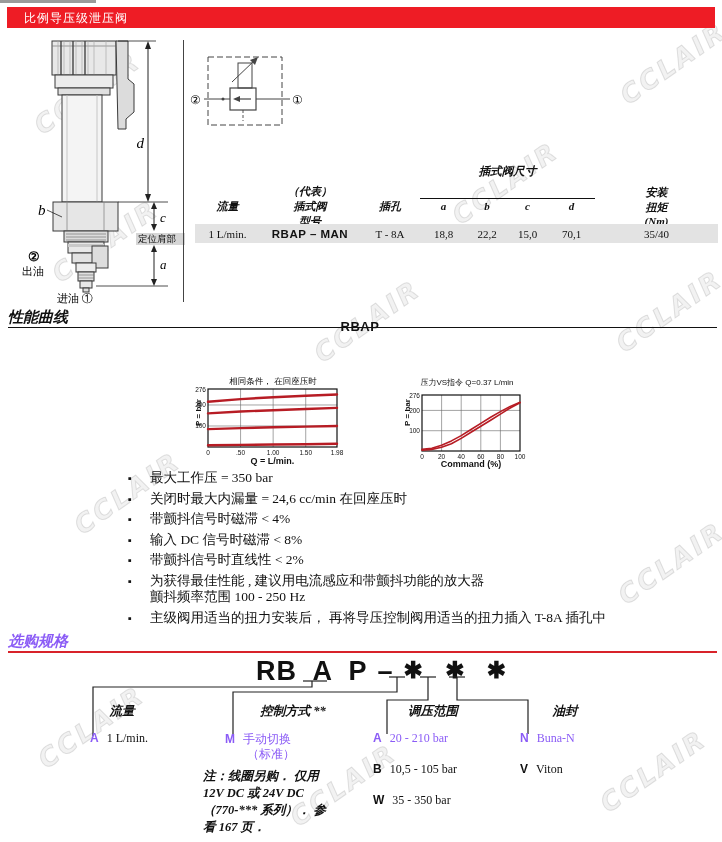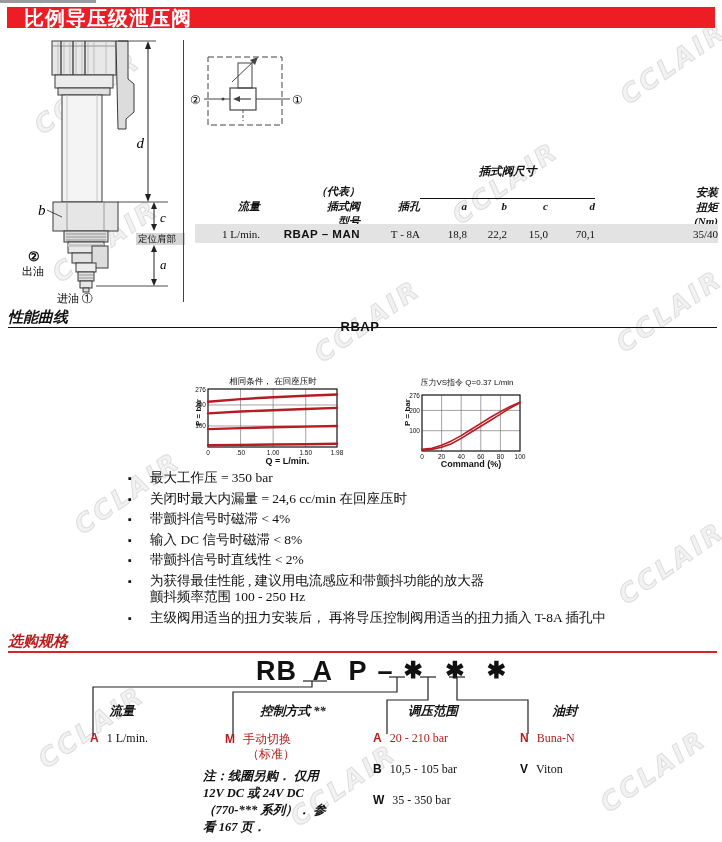--- a/index.html
+++ b/index.html
@@ -5,34 +5,34 @@
   html,body{margin:0;padding:0;background:#fff;}
   .page{position:relative;width:722px;height:842px;background:#fff;overflow:hidden;
         font-family:"Liberation Sans",sans-serif;color:#111;}
   .abs{position:absolute;}
   
   .wm{position:absolute;font:bold italic 26px "DejaVu Sans",sans-serif;color:rgba(130,130,130,0.10);
       -webkit-text-stroke:1px rgba(150,150,150,0.28);letter-spacing:3px;transform:rotate(-35deg);
       pointer-events:none;white-space:nowrap;}
   
   .hdr-bar{left:7px;top:7px;width:708px;height:21px;background:#ee1c25;}
-  .hdr-title{left:24px;top:8px;height:21px;line-height:20px;color:#fff;font-weight:bold;font-size:20px;letter-spacing:1px;}
+  .hdr-title{left:24px;top:8px;height:21px;line-height:20px;color:#fff;font-weight:normal;font-size:12px;letter-spacing:1px;}
   .topsmudge{left:0;top:0;width:96px;height:3px;background:#9a9a9a;}
   
   .sec-h{font:bold italic 15px "Liberation Serif",serif;}
   .rule{border-top:1.5px solid #111;height:0;}
   .rule-red{border-top:2px solid #d8232a;height:0;}
-  .red{color:#b91c1c;}
+  .red{color:#8b5cf6;}
   
   .tbl{left:195px;top:162px;width:523px;height:84px;font-size:11px;}
   .tbl-group{position:absolute;left:225px;top:2px;width:175px;text-align:center;
              font:bold italic 11.5px "Liberation Serif",serif;border-bottom:1.2px solid #111;padding-bottom:19px;}
   .tbl-head{position:absolute;left:0;top:26px;width:523px;height:36px;display:flex;align-items:center;}
   .tbl-datarow{position:absolute;left:0;top:62px;width:523px;height:19px;display:flex;align-items:center;background:#e3e3e3;}
-  .tc{text-align:right;white-space:pre-line;line-height:11px;}
+  .tc{text-align:center;white-space:pre-line;line-height:11px;}
   .th{font:bold italic 11px "Liberation Serif",serif;}
   .td{font:11px "Liberation Serif",serif;}
   .td-model{font:bold 11.5px "Liberation Sans",sans-serif;letter-spacing:.5px;}
   .w0{width:65px}.w1{width:100px}.w2{width:60px}.w3{width:47px}.w4{width:40px}.w5{width:41px}.w6{width:47px}.w7{width:123px}
   
   .chart-title{font:8.5px "Liberation Sans",sans-serif;text-align:center;}
   .chart-xlabel{font:bold 9px "Liberation Sans",sans-serif;text-align:center;}
   .chart-ylabel{font:bold 8px "Liberation Sans",sans-serif;text-align:center;transform:rotate(-90deg);}
   .family-title{font:bold 13px "Liberation Sans",sans-serif;letter-spacing:.5px;}
   
@@ -215,21 +215,21 @@
       <line x1="16" y1="28.971014492753625" x2="145" y2="28.971014492753625" stroke="#666" stroke-width="0.6"></line>
       <text x="14" y="31.471014492753625" text-anchor="end" font-size="6.5" fill="#111" class="svgsans">200</text>
       <text x="14" y="15.5" text-anchor="end" font-size="6.5" fill="#111" class="svgsans">276</text>
       <rect x="16" y="13" width="129" height="58" fill="none" stroke="#111" stroke-width="1.2"></rect>
       <polyline points="16.0,25.8 48.6,23.1 81.2,21.2 113.7,19.7 145.0,18.5" fill="none" stroke="#b71c24" stroke-width="2.4" stroke-linejoin="round" stroke-linecap="round"></polyline>
       <polyline points="16.0,37.4 48.6,35.5 81.2,34.2 113.7,33.0 145.0,31.9" fill="none" stroke="#b71c24" stroke-width="2.4" stroke-linejoin="round" stroke-linecap="round"></polyline>
       <polyline points="16.0,53.1 48.6,52.1 81.2,51.2 113.7,50.6 145.0,50.0" fill="none" stroke="#b71c24" stroke-width="2.4" stroke-linejoin="round" stroke-linecap="round"></polyline>
       <polyline points="16.0,69.3 48.6,68.9 81.2,68.5 113.7,68.3 145.0,67.8" fill="none" stroke="#b71c24" stroke-width="2.4" stroke-linejoin="round" stroke-linecap="round"></polyline>
     </svg>
   <div class="abs chart-ylabel" style="left:172px;top:408px;width:52px">P = bar</div>
-  <div class="abs chart-xlabel" style="left:230px;top:456px;width:115px">Q = L/min.</div>
+  <div class="abs chart-xlabel" style="left:215px;top:456px;width:115px">Q = L/min.</div>
 
   <div class="abs chart-title" style="left:406px;top:377px;width:122px;font-size:8px">压力VS指令  Q=0.37 L/min</div>
   <svg class="abs" style="left:400px;top:376px" width="135" height="92" viewBox="0 0 135 92">
       <text x="22" y="83" text-anchor="middle" font-size="6.5" fill="#111" class="svgsans">0</text>
       <line x1="41.6" y1="19" x2="41.6" y2="75" stroke="#666" stroke-width="0.6"></line>
       <text x="41.6" y="83" text-anchor="middle" font-size="6.5" fill="#111" class="svgsans">20</text>
       <line x1="61.2" y1="19" x2="61.2" y2="75" stroke="#666" stroke-width="0.6"></line>
       <text x="61.2" y="83" text-anchor="middle" font-size="6.5" fill="#111" class="svgsans">40</text>
       <line x1="80.8" y1="19" x2="80.8" y2="75" stroke="#666" stroke-width="0.6"></line>
       <text x="80.8" y="83" text-anchor="middle" font-size="6.5" fill="#111" class="svgsans">60</text>

